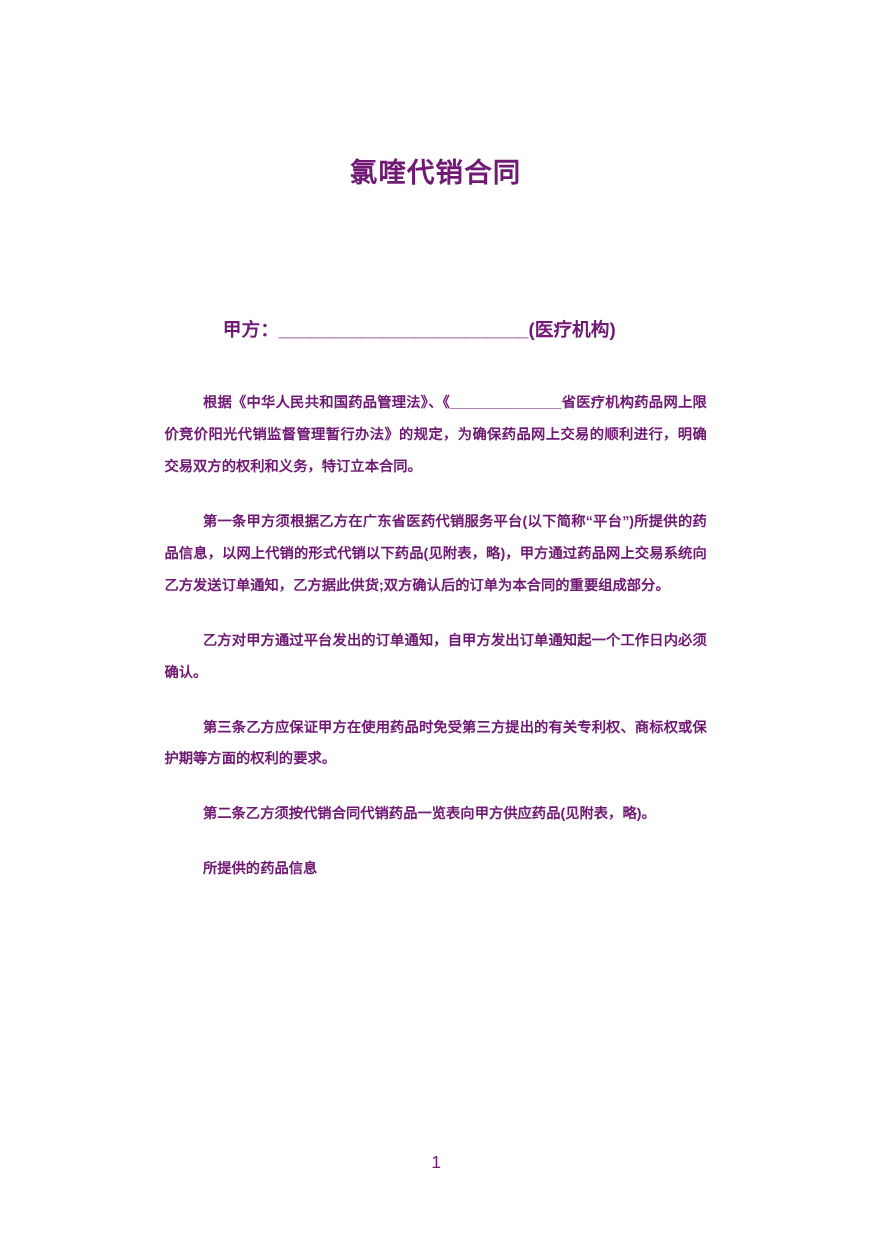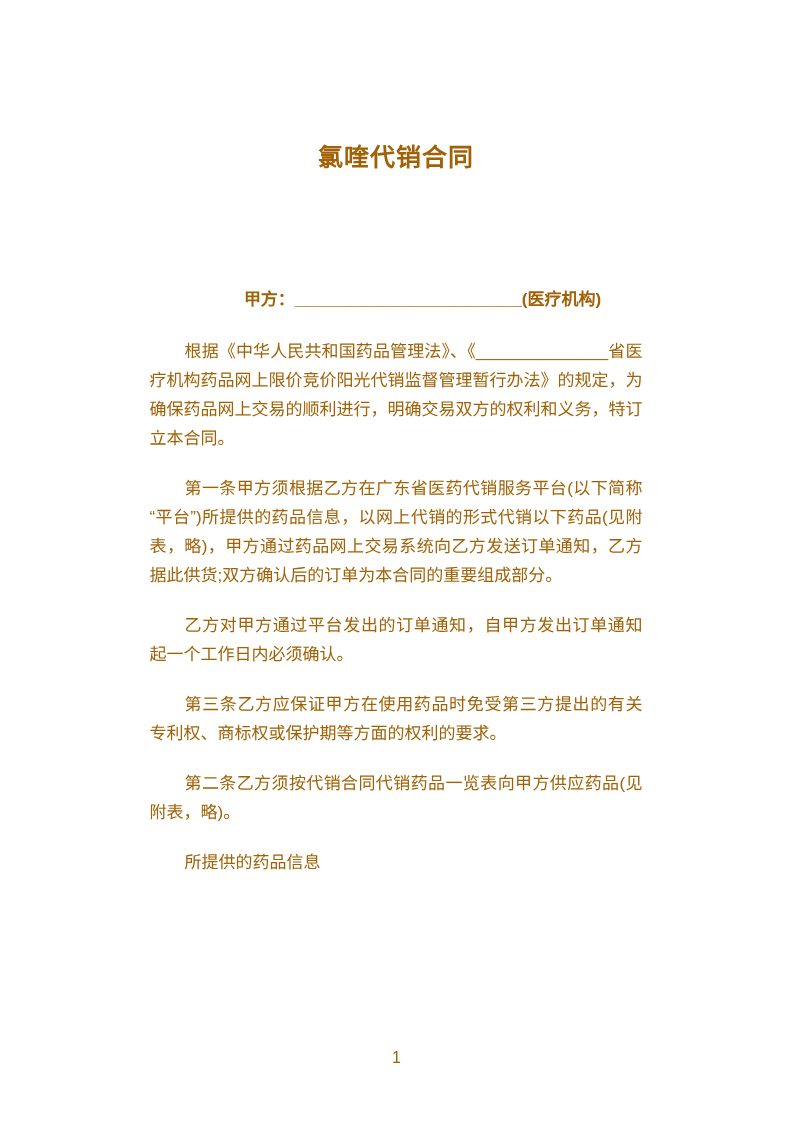--- a/index.html
+++ b/index.html
@@ -6,21 +6,21 @@
     margin: 0;
     padding: 0;
     background: #ffffff;
   }
   .page {
     position: relative;
     width: 658px;
     height: 1122px;
     margin: 0 auto;
     background: #ffffff;
-    color: #a16207;
+    color: #701a75;
     box-sizing: border-box;
     padding: 0 83px 0 82px;
     overflow: hidden;
     font-family: "Liberation Sans", "DejaVu Sans", sans-serif;
   }
   .title {
     margin: 140px 0 0 0;
     font-size: 25px;
     line-height: 34px;
     font-weight: 700;
@@ -31,36 +31,35 @@
     margin-top: 111px;
   }
   .party-line {
     font-size: 17px;
     line-height: 29px;
     font-weight: 600;
     padding-left: 53px;
     white-space: nowrap;
   }
   .party-line.first {
-    margin-bottom: 23px;
-    text-align: center;
+    margin-bottom: 37px;
   }
   .party-blank {
     letter-spacing: 0;
   }
   .body-text {
     margin-top: 23px;
   }
   .body-text p {
     margin: 0 0 21px 0;
-    font-size: 17px;
+    font-size: 13px;
     line-height: 29px;
     text-indent: 35px;
     text-align: justify;
-    font-weight: 400;
+    font-weight: 700;
   }
   .page-number {
     position: absolute;
     top: 1048px;
     left: 0;
     right: 0;
     text-align: center;
     font-size: 16px;
     line-height: 20px;
     font-weight: 400;

